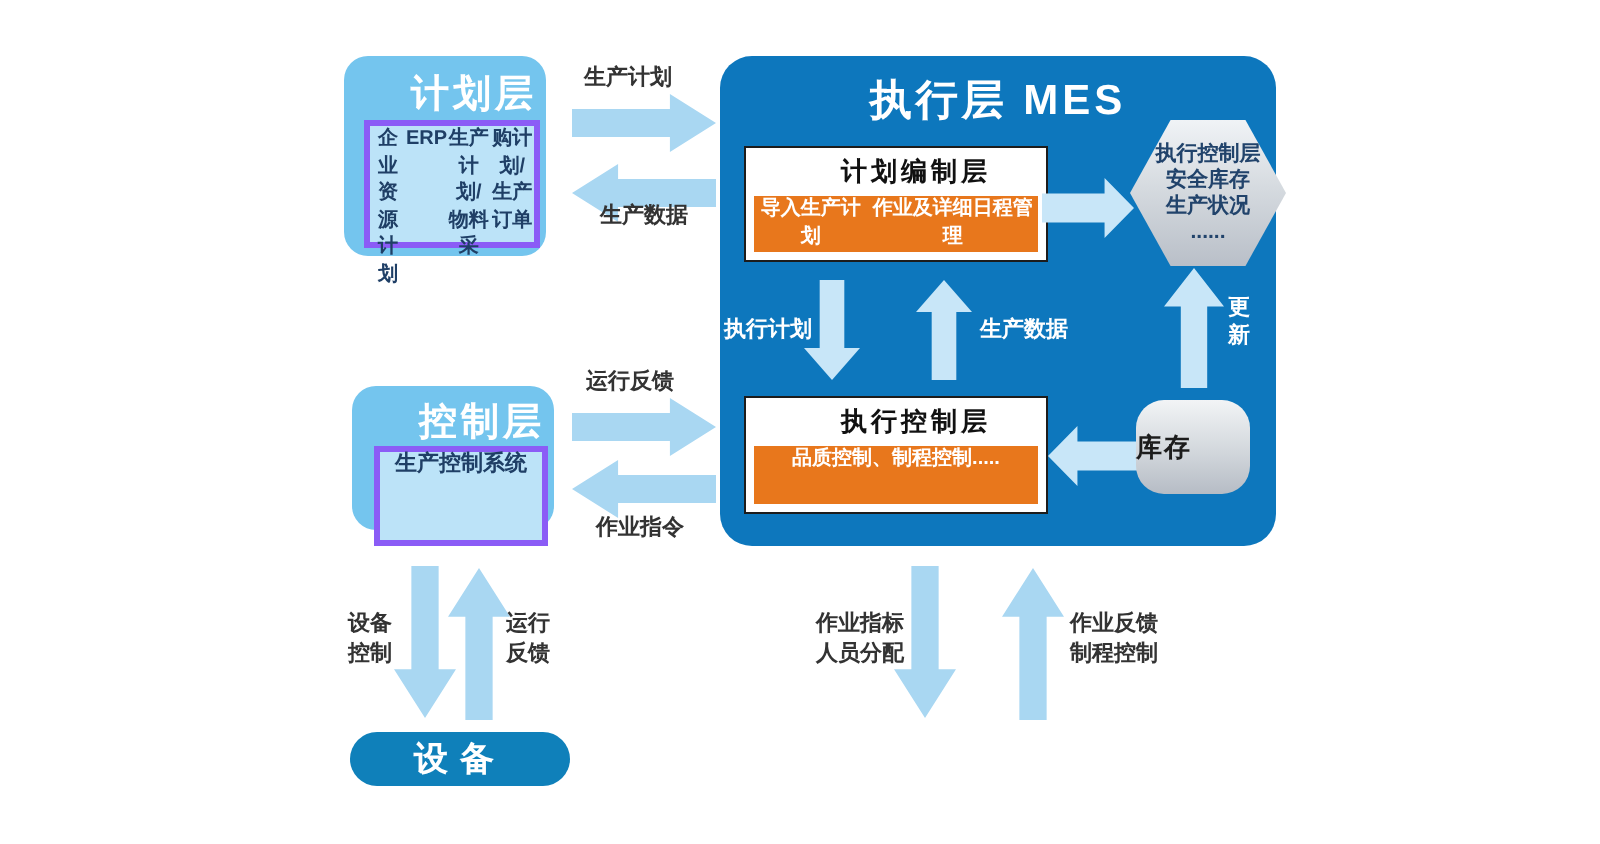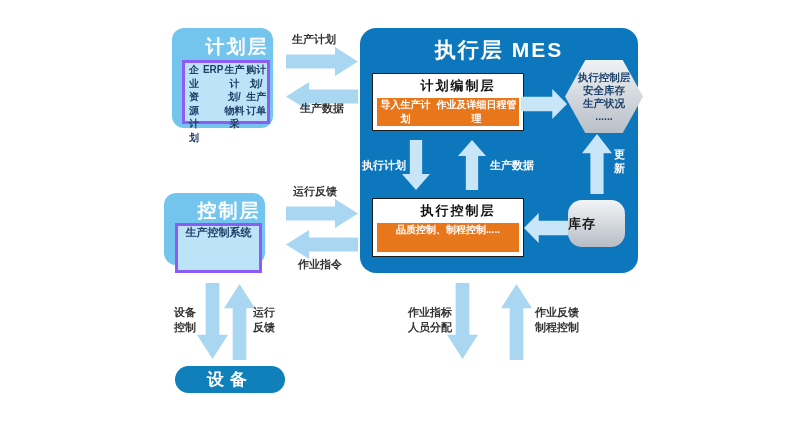--- a/index.html
+++ b/index.html
@@ -102,21 +102,21 @@
   <div class="sub-box" style="left:372px;top:198px;width:150px;height:57px">
     <div class="sub-title">执行控制层</div>
     <div class="sub-orange lbl2">
       <span>品质控制、制程控制.....</span>
     </div>
   </div>
 
   <div class="arrow al c-in" style="left:524px;top:213px;width:46px;height:30px"></div>
   <div class="silver-box">库存</div>
 
-  <div class="layer-box" style="left:164px;top:193px;width:101px;height:72px">
+  <div class="layer-box" style="left:176px;top:193px;width:101px;height:72px">
     <div class="layer-title" style="padding-top:5px">控制层</div>
     <div class="layer-inner" style="left:11px;top:30px;width:81px;height:44px;font-size:11px">生产控制系统</div>
   </div>
 
   <div class="lbl" style="left:293px;top:184px">运行反馈</div>
   <div class="arrow ar c-out" style="left:286px;top:199px;width:72px;height:29px"></div>
   <div class="arrow al c-out" style="left:286px;top:230px;width:72px;height:29px"></div>
   <div class="lbl" style="left:298px;top:257px">作业指令</div>
 
   <div class="arrow ad c-out" style="left:197px;top:283px;width:31px;height:76px"></div>

